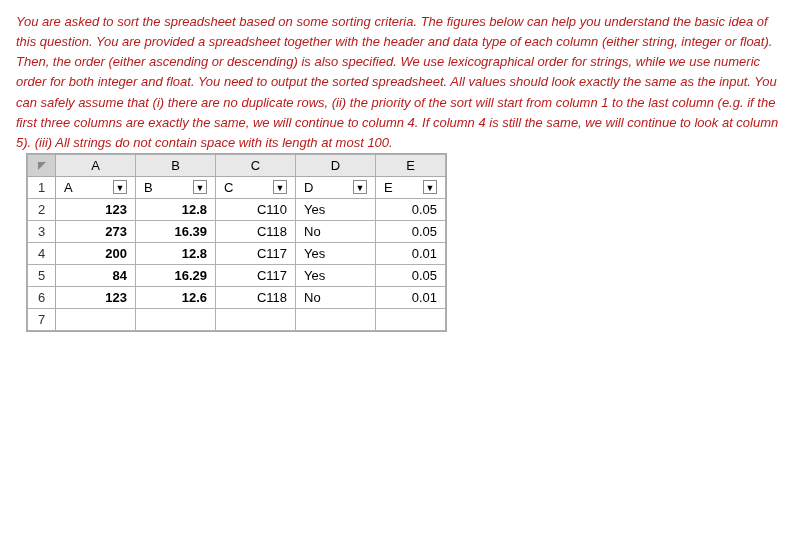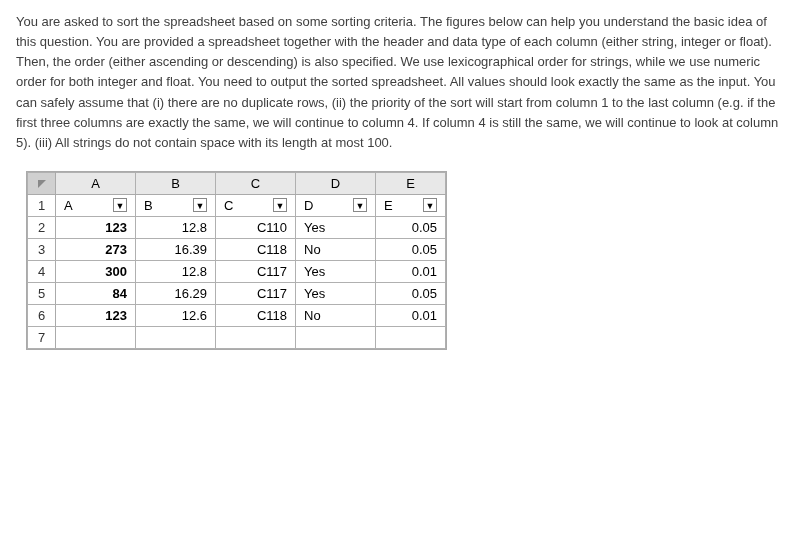--- a/index.html
+++ b/index.html
@@ -13,23 +13,23 @@
       font-family: Arial, sans-serif;
       font-size: 13px;
       color: #000000;
       width: 802px;
       min-height: 546px;
       padding: 12px 16px;
     }
 
     .description-text {
       line-height: 1.55;
-      margin-bottom: 18px;
-      color: #404040;
+      color: #b91c1c;
       font-size: 13px;
+      font-style: italic;
     }
 
     .spreadsheet-container {
       display: inline-block;
       border: 1px solid #aaa;
       border-collapse: collapse;
       margin-left: 10px;
     }
 
     table {
@@ -108,20 +108,21 @@
     }
 
     .col-a {
       min-width: 80px;
       text-align: right;
       font-weight: bold;
     }
     .col-b {
       min-width: 80px;
       text-align: right;
+      font-weight: bold;
     }
     .col-c {
       min-width: 80px;
       text-align: right;
     }
     .col-d {
       min-width: 80px;
       text-align: left;
     }
     .col-e {
@@ -197,21 +198,21 @@
       <tr class="data-row">
         <td class="row-num">3</td>
         <td class="col-a">273</td>
         <td class="col-b">16.39</td>
         <td class="col-c">C118</td>
         <td class="col-d">No</td>
         <td class="col-e">0.05</td>
       </tr>
       <tr class="data-row">
         <td class="row-num">4</td>
-        <td class="col-a">300</td>
+        <td class="col-a">200</td>
         <td class="col-b">12.8</td>
         <td class="col-c">C117</td>
         <td class="col-d">Yes</td>
         <td class="col-e">0.01</td>
       </tr>
       <tr class="data-row">
         <td class="row-num">5</td>
         <td class="col-a">84</td>
         <td class="col-b">16.29</td>
         <td class="col-c">C117</td>

